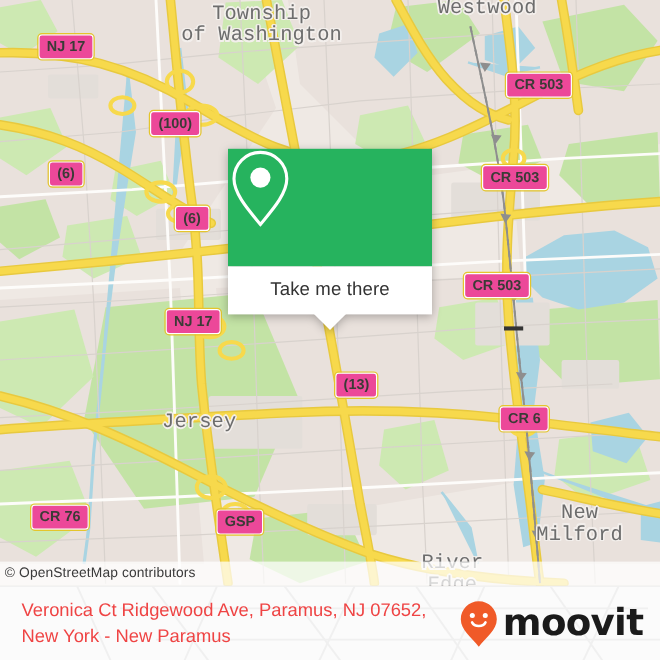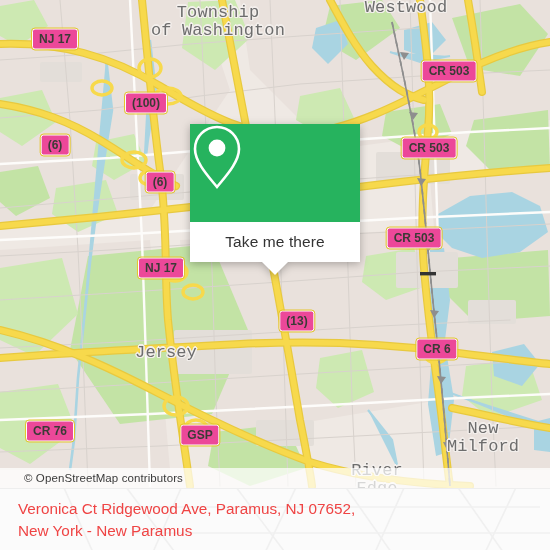--- a/index.html
+++ b/index.html
@@ -20,21 +20,21 @@
     overflow:hidden;
   }
   #map svg { position:absolute; left:0; top:0; display:block; }
 
   
   #attribution {
     position:absolute; left:0; bottom:0;
     width:100%; height:20px;
     background:rgba(255,255,255,0.72);
     display:flex; align-items:center;
-    padding-left:24px;
+    padding-left:4px;
     font-size:11.5px; color:#3a3a3a;
     letter-spacing:.1px;
     z-index:40;
   }
 
   
   .shield {
     position:absolute;
     background:#ec4899;
     border:1.6px solid #ffffff;
@@ -380,16 +380,25 @@
         <path d="M60,-10 L96,70"></path>
       </g>
     </svg>
 
     <div id="footer-inner">
       <div id="footer-address">
         <span class="l1">Veronica Ct Ridgewood Ave, Paramus, NJ 07652,</span>
         <span class="l2">New York - New Paramus</span>
       </div>
 
+      <div id="brand">
+        <svg width="32" height="40" viewBox="0 0 32 40">
+          <path d="M16 1 C7.7 1 1 7.7 1 16 C1 25 10 31 16 39 C22 31 31 25 31 16 C31 7.7 24.3 1 16 1 Z" fill="#f05a28"></path>
+          <circle cx="10.6" cy="13" r="2.1" fill="#ffffff"></circle>
+          <circle cx="21.4" cy="13" r="2.1" fill="#ffffff"></circle>
+          <path d="M10.4 18.6 C12.4 22.6 19.6 22.6 21.6 18.6" fill="none" stroke="#ffffff" stroke-width="2.1" stroke-linecap="round"></path>
+        </svg>
+        <span id="brand-word">moovit</span>
+      </div>
     </div>
   </div>
 
 </div>
 
 </body></html>

